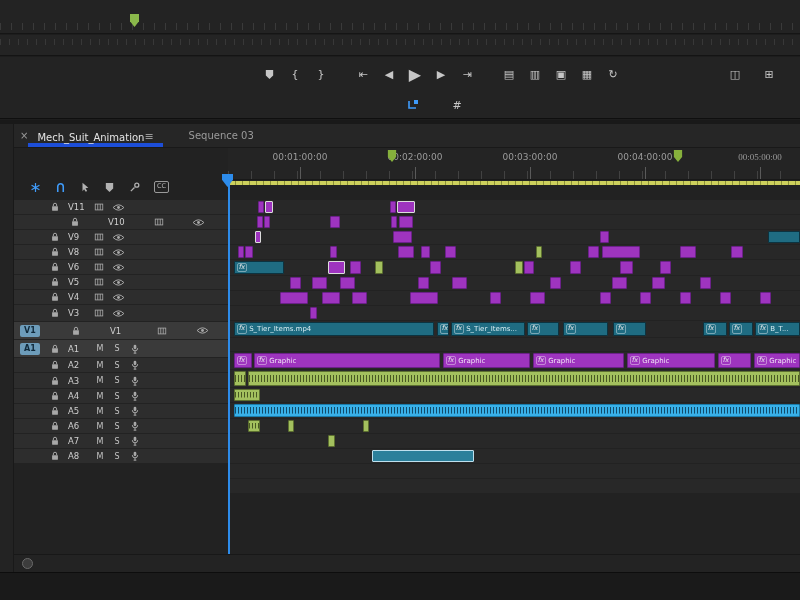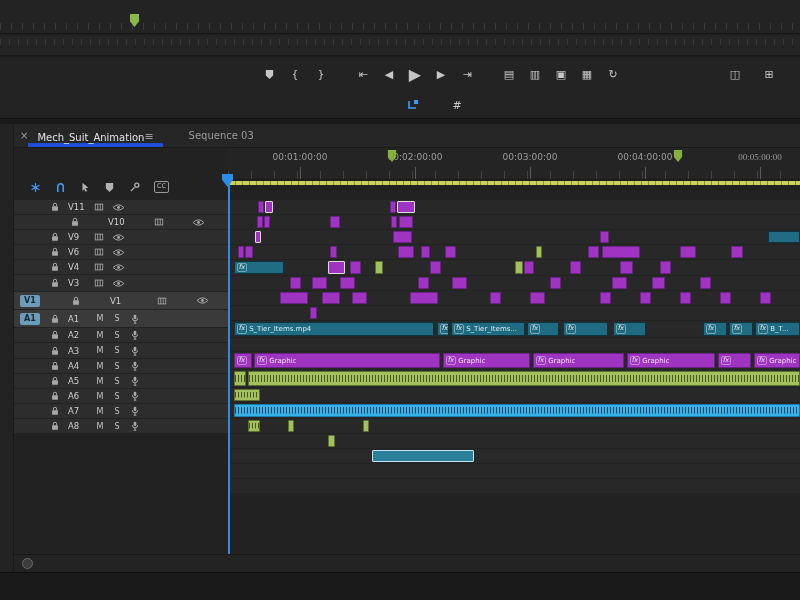--- a/index.html
+++ b/index.html
@@ -275,21 +275,65 @@
             </span>
           </div>
           <div class="trow" style="height: 14px;">
             <span class="patch"></span>
             <span class="ticon lock">
               <svg width="10" height="10" viewBox="0 0 12 12">
                 <rect x="2.5" y="5" width="7" height="5.5" rx="0.5" fill="currentColor"></rect>
                 <path d="M4 5V3.5a2 2 0 0 1 4 0V5" fill="none" stroke="currentColor" stroke-width="1.2"></path>
               </svg>
             </span>
+            <span class="tname">V8</span>
+            <span class="ticon sync">
+              <svg width="10" height="10" viewBox="0 0 12 12" fill="none" stroke="currentColor" stroke-width="1">
+                <rect x="1.5" y="2.5" width="9" height="7"></rect>
+                <path d="M4.5 2.5v7M7.5 2.5v7"></path>
+              </svg>
+            </span>
+            <span class="ticon eye">
+              <svg width="13" height="9" viewBox="0 0 14 10" fill="none" stroke="currentColor" stroke-width="1.1">
+                <path d="M1 5Q7 -1 13 5Q7 11 1 5Z"></path>
+                <circle cx="7" cy="5" r="1.6" fill="currentColor" stroke="none"></circle>
+              </svg>
+            </span>
+          </div>
+          <div class="trow" style="height: 14px;">
+            <span class="patch"></span>
+            <span class="ticon lock">
+              <svg width="10" height="10" viewBox="0 0 12 12">
+                <rect x="2.5" y="5" width="7" height="5.5" rx="0.5" fill="currentColor"></rect>
+                <path d="M4 5V3.5a2 2 0 0 1 4 0V5" fill="none" stroke="currentColor" stroke-width="1.2"></path>
+              </svg>
+            </span>
             <span class="tname">V6</span>
+            <span class="ticon sync">
+              <svg width="10" height="10" viewBox="0 0 12 12" fill="none" stroke="currentColor" stroke-width="1">
+                <rect x="1.5" y="2.5" width="9" height="7"></rect>
+                <path d="M4.5 2.5v7M7.5 2.5v7"></path>
+              </svg>
+            </span>
+            <span class="ticon eye">
+              <svg width="13" height="9" viewBox="0 0 14 10" fill="none" stroke="currentColor" stroke-width="1.1">
+                <path d="M1 5Q7 -1 13 5Q7 11 1 5Z"></path>
+                <circle cx="7" cy="5" r="1.6" fill="currentColor" stroke="none"></circle>
+              </svg>
+            </span>
+          </div>
+          <div class="trow" style="height: 14px;">
+            <span class="patch"></span>
+            <span class="ticon lock">
+              <svg width="10" height="10" viewBox="0 0 12 12">
+                <rect x="2.5" y="5" width="7" height="5.5" rx="0.5" fill="currentColor"></rect>
+                <path d="M4 5V3.5a2 2 0 0 1 4 0V5" fill="none" stroke="currentColor" stroke-width="1.2"></path>
+              </svg>
+            </span>
+            <span class="tname">V5</span>
             <span class="ticon sync">
               <svg width="10" height="10" viewBox="0 0 12 12" fill="none" stroke="currentColor" stroke-width="1">
                 <rect x="1.5" y="2.5" width="9" height="7"></rect>
                 <path d="M4.5 2.5v7M7.5 2.5v7"></path>
               </svg>
             </span>
             <span class="ticon eye">
               <svg width="13" height="9" viewBox="0 0 14 10" fill="none" stroke="currentColor" stroke-width="1.1">
                 <path d="M1 5Q7 -1 13 5Q7 11 1 5Z"></path>
                 <circle cx="7" cy="5" r="1.6" fill="currentColor" stroke="none"></circle>

